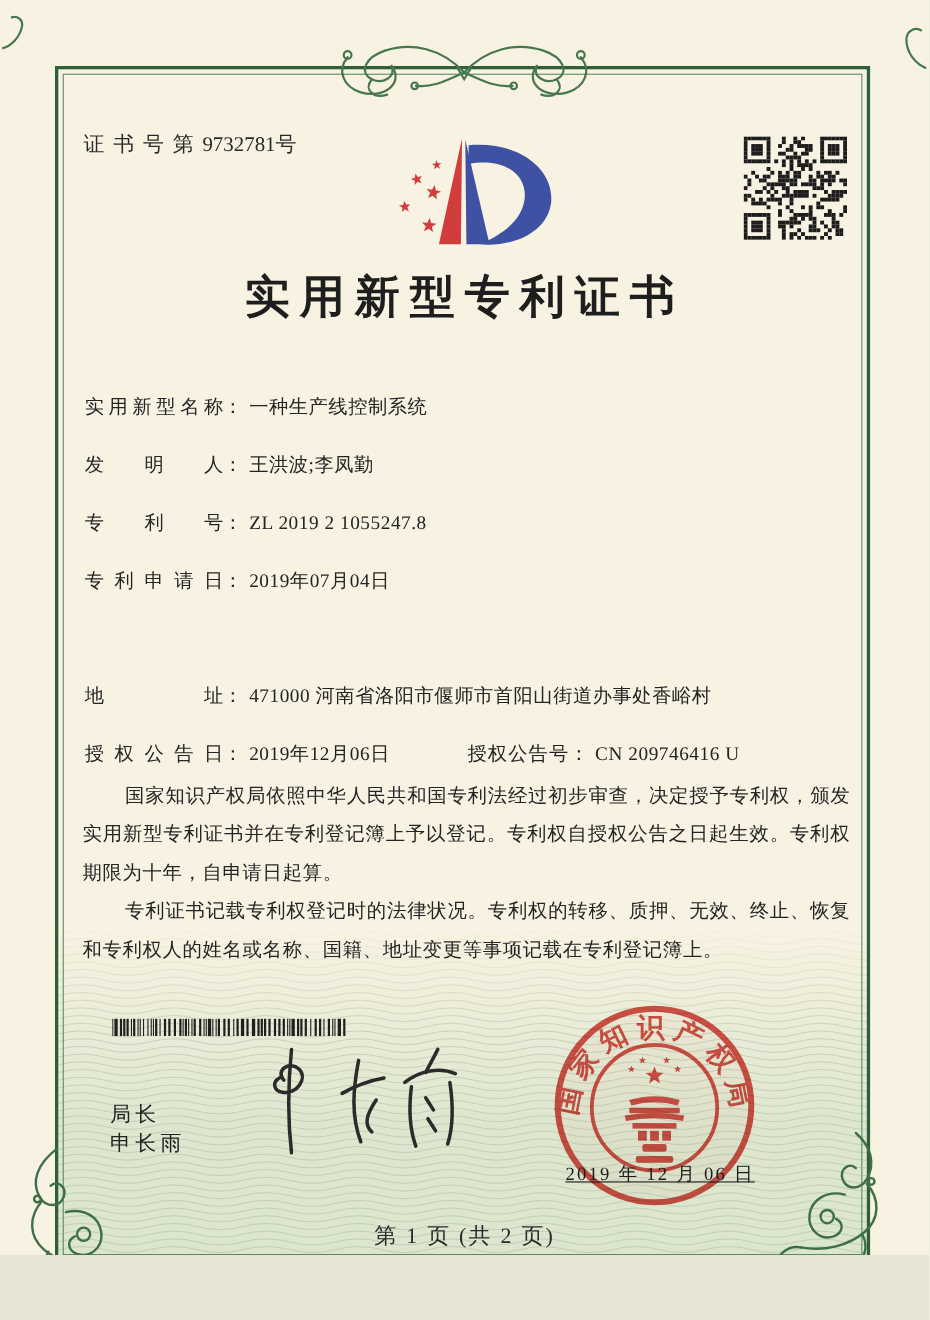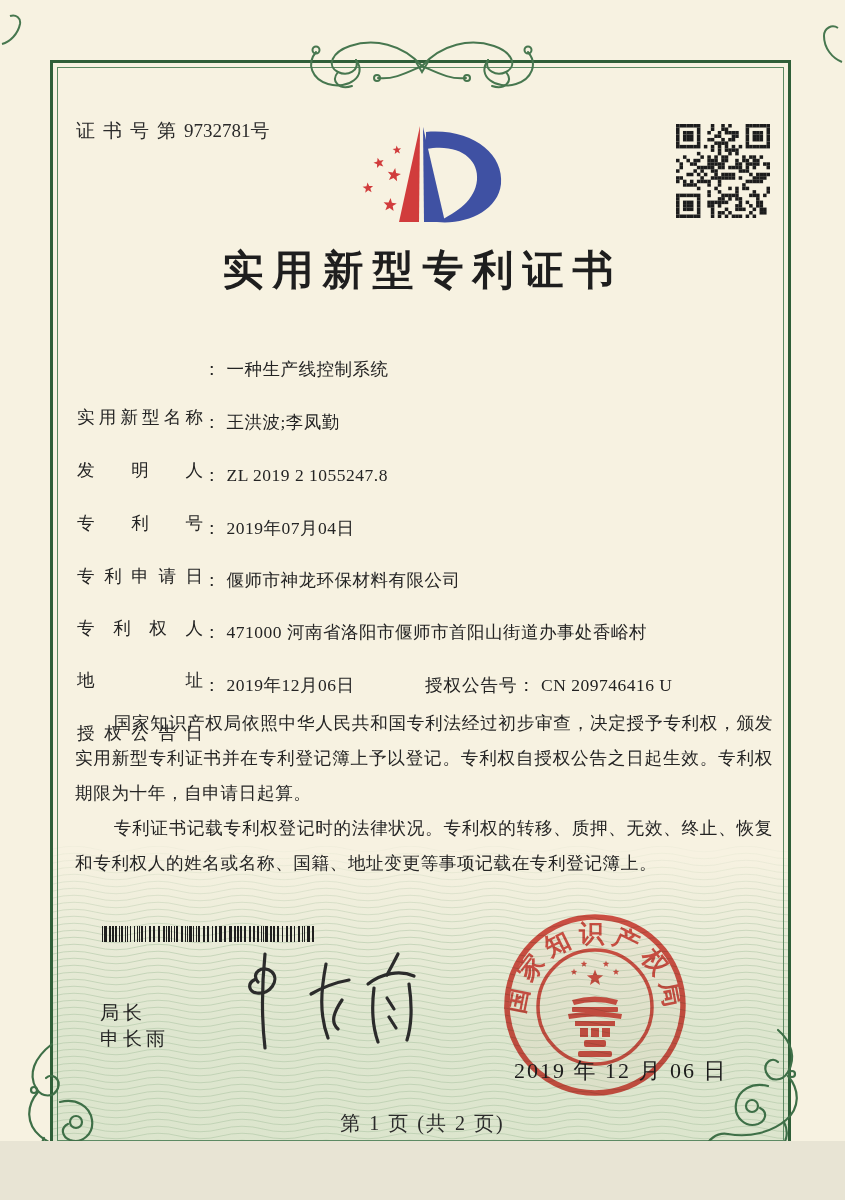--- a/index.html
+++ b/index.html
@@ -19,36 +19,36 @@
     background:linear-gradient(180deg, rgba(222,230,208,0) 0%, rgba(222,230,208,.55) 28%, #dee6cf 60%, #dce5cd 100%);}
   .waves{position:absolute;left:53px;top:846px;width:735px;height:301px;z-index:1;}
   .cert-no{position:absolute;left:76px;top:118px;font-size:19px;white-space:nowrap;color:#2a2a2a;}
   .cert-no .sp{letter-spacing:8px;}
   .logo{position:absolute;left:340px;top:112px;width:190px;height:125px;z-index:2;}
   .qr{position:absolute;left:676px;top:124px;width:94px;height:94px;z-index:2;}
   .title{position:absolute;left:0;top:243px;width:100%;text-align:center;
     font-size:41px;font-weight:700;letter-spacing:9px;color:#1e1e1e;z-index:2;}
   .frow{position:absolute;left:77px;white-space:nowrap;font-size:17.5px;color:#242424;z-index:2;}
   .flabel{display:inline-block;width:126px;text-align:justify;text-align-last:justify;
-    -moz-text-align-last:justify;text-justify:inter-character;vertical-align:top;margin-top:48px;}
+    -moz-text-align-last:justify;text-justify:inter-character;vertical-align:top;}
   .fcolon{display:inline-block;margin-right:6px;}
   .fval{letter-spacing:.5px;}
   .grant-no{position:absolute;left:425px;top:673px;white-space:nowrap;font-size:17.5px;z-index:2;}
   .grant-no .glabel{letter-spacing:1px;text-align:center;}
   .bodytext{position:absolute;left:75px;top:706px;width:698px;z-index:2;}
   .bodytext p{margin:0;text-indent:2.2em;font-size:17.6px;line-height:35px;
     letter-spacing:.6px;text-align:justify;color:#242424;}
   .barcode{position:absolute;left:102px;top:926px;width:218px;height:16px;z-index:2;}
   .signer-title{position:absolute;left:100px;top:982px;font-size:19px;letter-spacing:4px;z-index:2;margin-top:18px;}
   .signer-name{position:absolute;left:100px;top:1026px;font-size:19px;letter-spacing:4px;z-index:2;}
   .signature{position:absolute;left:228px;top:942px;width:210px;height:115px;z-index:3;}
   .seal{position:absolute;left:500px;top:910px;width:190px;height:190px;z-index:3;
     mix-blend-mode:multiply;opacity:.92;}
-  .seal-date{position:absolute;left:514px;top:1056px;font-size:22px;letter-spacing:2px;
-    color:#1c1c1c;z-index:4;white-space:nowrap;}
+  .seal-date{position:absolute;left:514px;top:1056px;font-size:17px;letter-spacing:2px;
+    color:#1c1c1c;z-index:4;white-space:nowrap;text-decoration:underline;}
   .page-indicator{position:absolute;left:0;top:1110px;width:100%;text-align:center;
     font-size:20px;letter-spacing:2px;color:#2a2a2a;z-index:2;}
   .back-note{position:absolute;left:0;top:1166px;width:100%;text-align:center;
     font-size:16.5px;font-style:italic;letter-spacing:3px;color:#222;z-index:2;}
   .ornament{position:absolute;z-index:3;pointer-events:none;}
   .orn-top{left:282px;top:32px;width:280px;height:62px;}
   .orn-bl{left:18px;top:1040px;width:120px;height:130px;}
   .orn-br{left:704px;top:1028px;width:104px;height:128px;}
   .orn-tl{left:0px;top:14px;width:36px;height:36px;}
   .orn-tr{left:806px;top:22px;width:39px;height:44px;}
@@ -509,23 +509,20 @@
   </div>
   <div class="frow" style="top:410px">
     <span class="flabel">发明人</span><span class="fcolon">：</span><span class="fval">王洪波;李凤勤</span>
   </div>
   <div class="frow" style="top:463px">
     <span class="flabel">专利号</span><span class="fcolon">：</span><span class="fval">ZL 2019 2 1055247.8</span>
   </div>
   <div class="frow" style="top:516px">
     <span class="flabel">专利申请日</span><span class="fcolon">：</span><span class="fval">2019年07月04日</span>
   </div>
-  <div class="frow" style="top:568px">
-    <span class="flabel">专利权人</span><span class="fcolon">：</span><span class="fval">偃师市神龙环保材料有限公司</span>
-  </div>
   <div class="frow" style="top:620px">
     <span class="flabel">地址</span><span class="fcolon">：</span><span class="fval">471000 河南省洛阳市偃师市首阳山街道办事处香峪村</span>
   </div>
   <div class="frow" style="top:673px">
     <span class="flabel">授权公告日</span><span class="fcolon">：</span><span class="fval">2019年12月06日</span>
   </div>
   <div class="grant-no">
     <span class="glabel">授权公告号</span><span class="fcolon">：</span><span class="fval">CN 209746416 U</span>
   </div>
 

